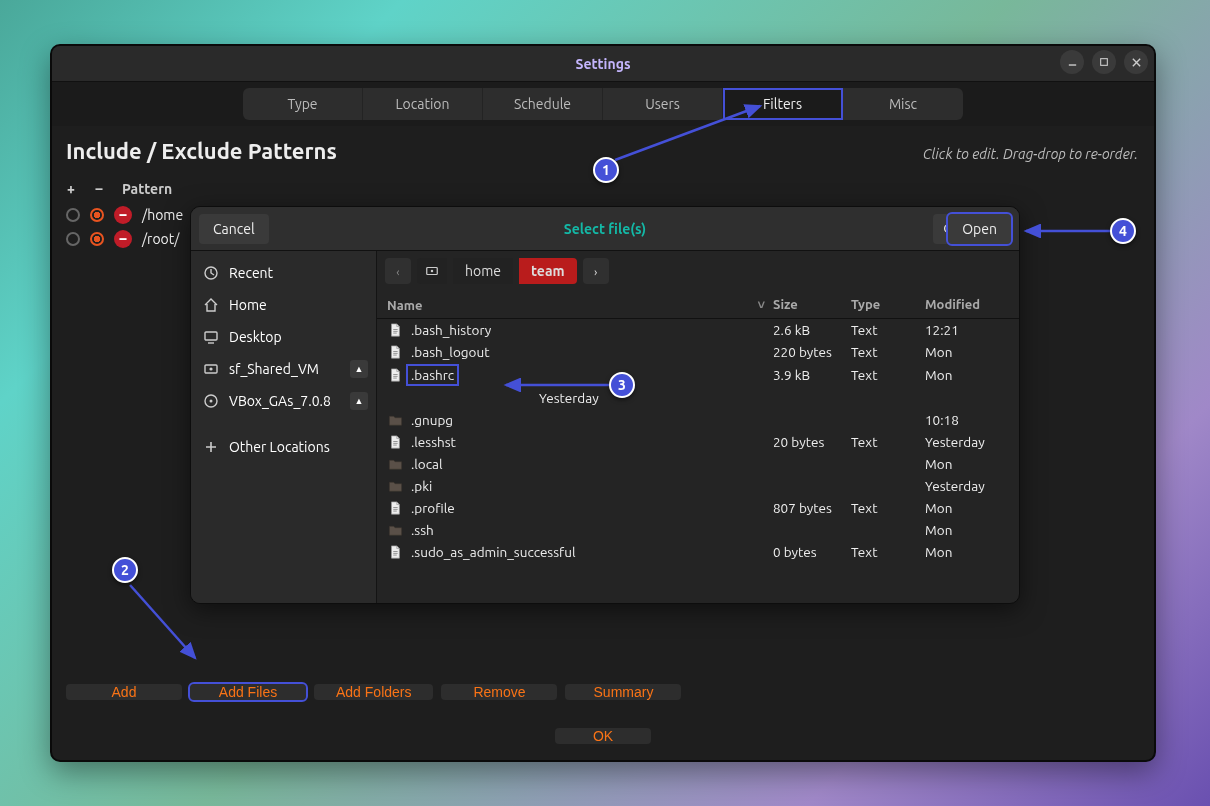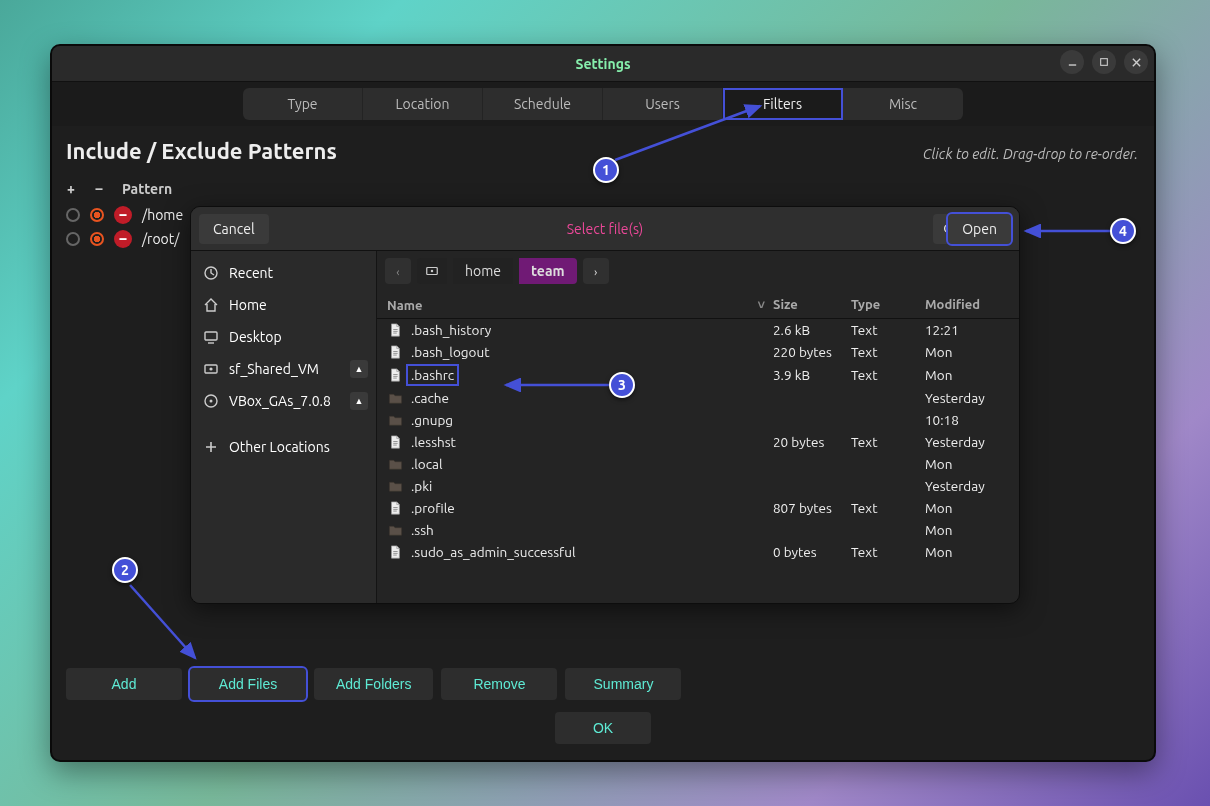--- a/index.html
+++ b/index.html
@@ -25,21 +25,21 @@
   }
   .titlebar {
     height: 36px;
     background: #2a2a2a;
     display: flex;
     align-items: center;
     justify-content: center;
     position: relative;
     border-bottom: 1px solid #111;
   }
-  .titlebar .title { font-weight: 600; color: #86efac; font-size: 14px; }
+  .titlebar .title { font-weight: 600; color: #c4b5fd; font-size: 14px; }
   .winctrls {
     position: absolute; right: 6px; top: 4px;
     display: flex; gap: 8px;
   }
   .winbtn {
     width: 24px; height: 24px;
     border-radius: 50%;
     background: #3a3a3a;
     display: flex; align-items: center; justify-content: center;
     color: #ccc; font-size: 11px;
@@ -112,23 +112,23 @@
     color: #fff; font-weight: 800; font-size: 14px; line-height: 1;
   }
   .bottom-bar {
     position: absolute;
     left: 14px; right: 14px; bottom: 60px;
     display: flex;
     gap: 8px;
   }
   .btn {
     background: #2d2d2d;
-    color: #5eead4;
+    color: #f97316;
     border: none;
-    padding: 8px 22px;
+    padding: 0 22px;
     border-radius: 4px;
     cursor: pointer;
     font-size: 14px;
     min-width: 116px;
     text-align: center;
   }
   .btn.highlight {
     outline: 2px solid #4450d7;
     outline-offset: 0;
   }
@@ -151,21 +151,21 @@
   }
   .dlg-header {
     height: 44px;
     background: #2f2f2f;
     display: flex;
     align-items: center;
     justify-content: center;
     position: relative;
     border-bottom: 1px solid #111;
   }
-  .dlg-header .dtitle { font-weight: 400; color: #ec4899; }
+  .dlg-header .dtitle { font-weight: 700; color: #14b8a6; }
   .dlg-header .hbtn {
     position: absolute;
     top: 7px;
     height: 30px;
     background: #3a3a3a;
     border-radius: 4px;
     color: #eee;
     padding: 0 14px;
     display: flex;
     align-items: center;
@@ -223,21 +223,21 @@
   .navbtn.fwd { color: #ddd; }
   .crumb {
     height: 26px;
     padding: 0 12px;
     background: #222;
     display: flex; align-items: center;
     font-size: 14px;
     cursor: pointer;
   }
   .crumb.first { border-top-left-radius: 4px; border-bottom-left-radius: 4px; padding: 0 8px; }
-  .crumb.active { background: #701a75; border-top-right-radius: 4px; border-bottom-right-radius: 4px; font-weight: 600; }
+  .crumb.active { background: #b91c1c; border-top-right-radius: 4px; border-bottom-right-radius: 4px; font-weight: 600; }
   .colhead {
     display: flex;
     padding: 6px 10px;
     color: #aaa;
     font-weight: 600;
     border-bottom: 1px solid #111;
     font-size: 13px;
   }
   .c-name { flex: 1; display: flex; align-items: flex-end; gap: 6px; }
   .c-size { width: 78px; }
@@ -478,28 +478,20 @@
                   <rect x="6" y="11" width="4" height="1" fill="#888"></rect>
                 </svg>
               </span>
               <span class="label">.bashrc</span>
             </div>
             <div class="c-size">3.9 kB</div>
             <div class="c-type">Text</div>
             <div class="c-mod">Mon</div>
           </div>
           <div class="frow">
-            <div class="fname">
-              <span class="icon-file icon-folder">
-                <svg viewBox="0 0 16 16">
-                  <path d="M1.5 3.5 H6 L7.5 5 H14.5 V13 H1.5 Z" fill="#5a5048" stroke="#3a332d" stroke-width="0.6"></path>
-                </svg>
-              </span>
-              <span class="label">.cache</span>
-            </div>
             <div class="c-size"></div>
             <div class="c-type"></div>
             <div class="c-mod">Yesterday</div>
           </div>
           <div class="frow">
             <div class="fname">
               <span class="icon-file icon-folder">
                 <svg viewBox="0 0 16 16">
                   <path d="M1.5 3.5 H6 L7.5 5 H14.5 V13 H1.5 Z" fill="#5a5048" stroke="#3a332d" stroke-width="0.6"></path>
                 </svg>

